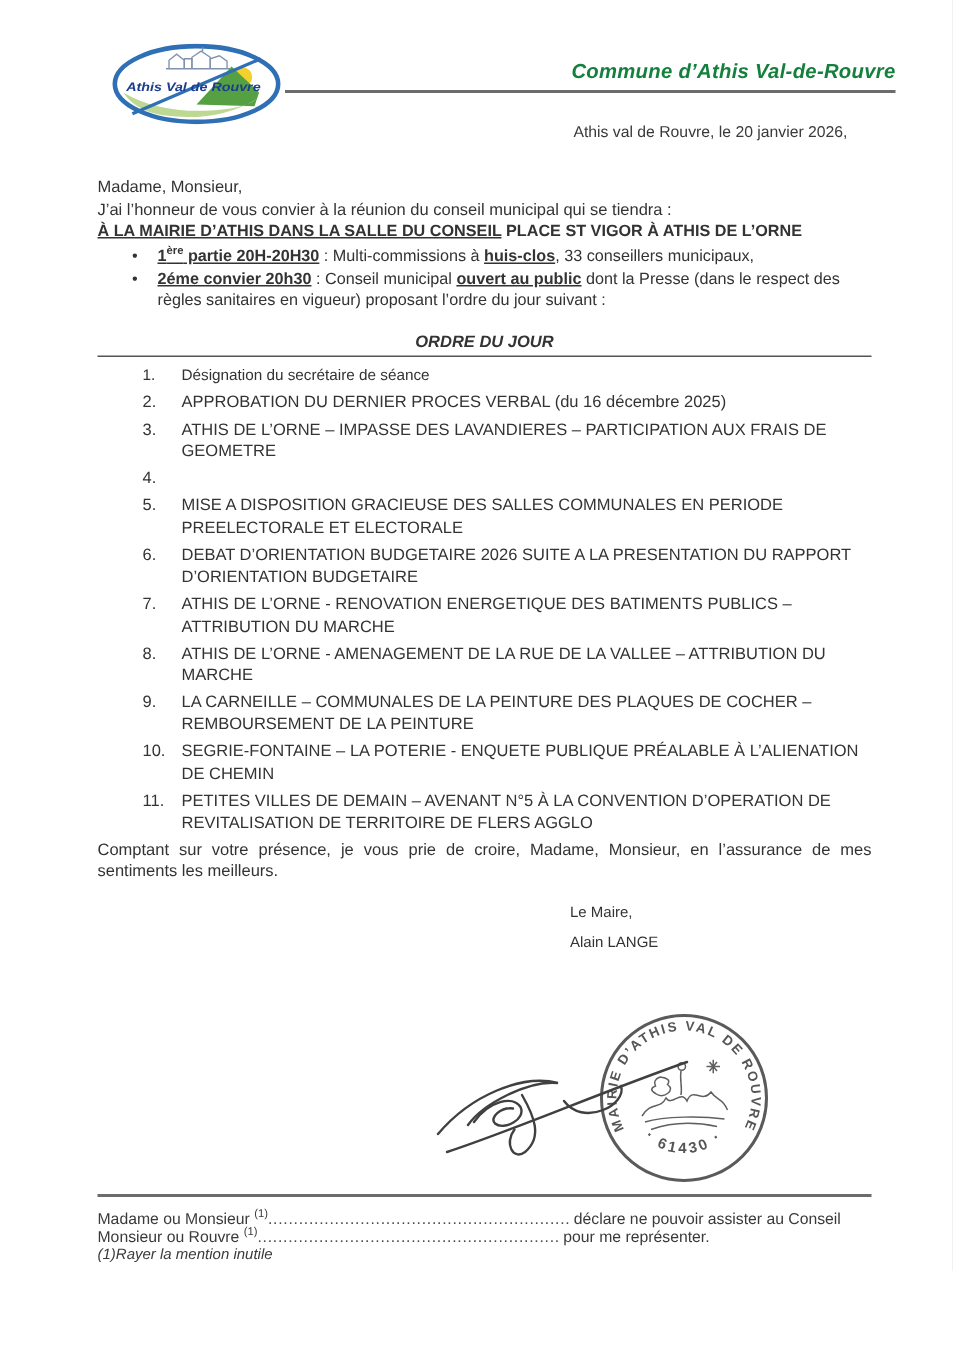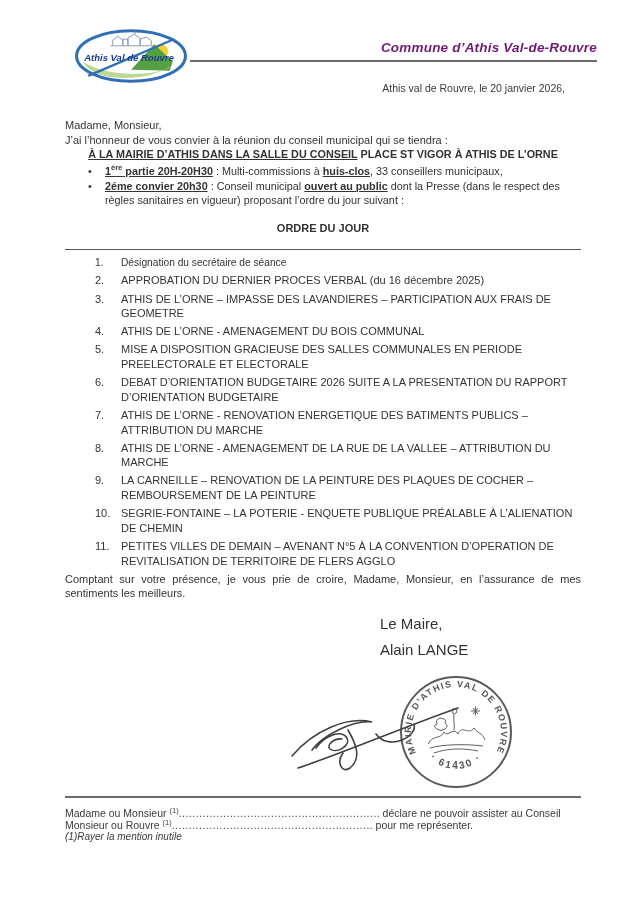--- a/index.html
+++ b/index.html
@@ -5,48 +5,48 @@
   html,body{margin:0;padding:0;background:#e8e8e8;}
   .page{
     position:relative;width:635px;height:899px;background:#ffffff;
     font-family:"Liberation Sans", sans-serif;color:#333333;overflow:hidden;
     margin:0 auto;
   }
   
   .logo{position:absolute;left:74px;top:29px;width:114px;height:54px;}
   .commune-title{
     position:absolute;top:40px;right:38px;
-    font-size:13.5px;font-weight:bold;font-style:italic;color:#701a75;
+    font-size:13.5px;font-weight:bold;font-style:italic;color:#15803d;
     letter-spacing:.2px;white-space:nowrap;
   }
   .header-rule{position:absolute;left:190px;top:60px;width:407px;height:2px;background:#6c6c6c;}
   .date-line{position:absolute;top:82px;right:70px;font-size:10.5px;color:#3a3a3a;white-space:nowrap;}
   
   .content{position:absolute;left:65px;top:118px;width:516px;font-size:11px;line-height:1.33;}
   .content p{margin:0;}
   .salutation{margin-top:4px;}
   .intro{margin-top:14px;}
   .meeting-line1{margin-top:12px;text-align:center;font-weight:bold;white-space:nowrap;}
-  .meeting-line2{margin-top:1px;text-align:center;font-weight:bold;white-space:nowrap;font-size:10.8px;}
+  .meeting-line2{margin-top:1px;font-weight:bold;white-space:nowrap;font-size:10.8px;}
   .bullets{list-style:none;margin:2px 0 0 0;padding:0;font-size:10.8px;}
   .bullets li{display:flex;padding-left:23px;margin-top:1px;}
   .bullet-glyph{width:17px;flex:none;}
   .bullet-text{flex:1;}
   .bu{font-weight:bold;text-decoration:underline;text-align:right;}
   .agenda-title{
     margin-top:13px;text-align:center;font-weight:bold;
-    border-bottom:1.8px solid #555;padding-bottom:14px;
+    border-bottom:1.8px solid #555;padding-bottom:2px;font-style:italic;
   }
   .agenda{list-style:none;margin:6px 0 0 0;padding:0;}
   .agenda li{display:flex;margin-bottom:3.5px;}
   .agenda .num{width:26px;flex:none;margin-left:30px;}
   .agenda .txt{flex:1;}
   .agenda li.small{font-size:10.2px;}
   .closing{margin-top:8px;text-align:justify;}
-  .sig-block{margin-top:13px;margin-left:315px;font-size:15px;line-height:1.3;}
+  .sig-block{margin-top:13px;margin-left:315px;font-size:10px;line-height:1.3;}
   .sig-role{display:block;}
   .sig-name{display:block;margin-top:7px;}
   sup{font-size:7.5px;vertical-align:super;line-height:0;}
   
   .stamp{position:absolute;left:398px;top:674px;width:116px;height:116px;}
   .signature{position:absolute;left:286px;top:692px;width:175px;height:90px;}
   
   .footer{position:absolute;left:65px;top:796px;width:516px;font-size:10.5px;color:#3a3a3a;}
   .footer-rule{height:2px;background:#6c6c6c;margin-bottom:9px;}
   .footer p{margin:0;}
@@ -111,41 +111,40 @@
       <li>
           <span class="num">2.</span>
           <span class="txt">APPROBATION DU DERNIER PROCES VERBAL (du 16 décembre 2025)</span>
         </li>
       <li>
           <span class="num">3.</span>
           <span class="txt">ATHIS DE L’ORNE – IMPASSE DES LAVANDIERES – PARTICIPATION AUX FRAIS DE GEOMETRE</span>
         </li>
       <li>
           <span class="num">4.</span>
-          <span class="txt">ATHIS DE L’ORNE - AMENAGEMENT DU BOIS COMMUNAL</span>
         </li>
       <li>
           <span class="num">5.</span>
           <span class="txt">MISE A DISPOSITION GRACIEUSE DES SALLES COMMUNALES EN PERIODE PREELECTORALE ET ELECTORALE</span>
         </li>
       <li>
           <span class="num">6.</span>
           <span class="txt">DEBAT D’ORIENTATION BUDGETAIRE 2026 SUITE A LA PRESENTATION DU RAPPORT D’ORIENTATION BUDGETAIRE</span>
         </li>
       <li>
           <span class="num">7.</span>
           <span class="txt">ATHIS DE L’ORNE - RENOVATION ENERGETIQUE DES BATIMENTS PUBLICS – ATTRIBUTION DU MARCHE</span>
         </li>
       <li>
           <span class="num">8.</span>
           <span class="txt">ATHIS DE L’ORNE - AMENAGEMENT DE LA RUE DE LA VALLEE – ATTRIBUTION DU MARCHE</span>
         </li>
       <li>
           <span class="num">9.</span>
-          <span class="txt">LA CARNEILLE – RENOVATION DE LA PEINTURE DES PLAQUES DE COCHER – REMBOURSEMENT DE LA PEINTURE</span>
+          <span class="txt">LA CARNEILLE – COMMUNALES DE LA PEINTURE DES PLAQUES DE COCHER – REMBOURSEMENT DE LA PEINTURE</span>
         </li>
       <li>
           <span class="num">10.</span>
           <span class="txt">SEGRIE-FONTAINE – LA POTERIE - ENQUETE PUBLIQUE PRÉALABLE À L’ALIENATION DE CHEMIN</span>
         </li>
       <li>
           <span class="num">11.</span>
           <span class="txt">PETITES VILLES DE DEMAIN – AVENANT N°5 À LA CONVENTION D’OPERATION DE REVITALISATION DE TERRITOIRE DE FLERS AGGLO</span>
         </li>
     </ol>

